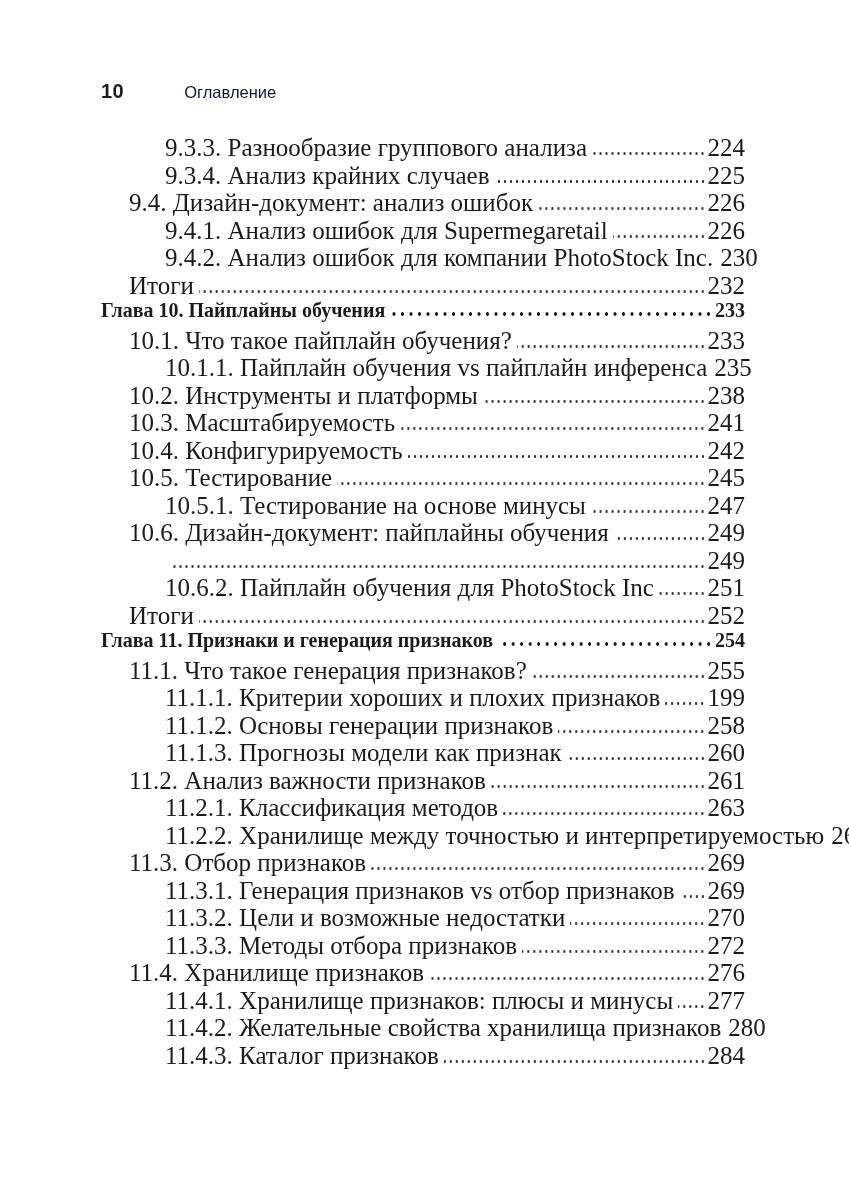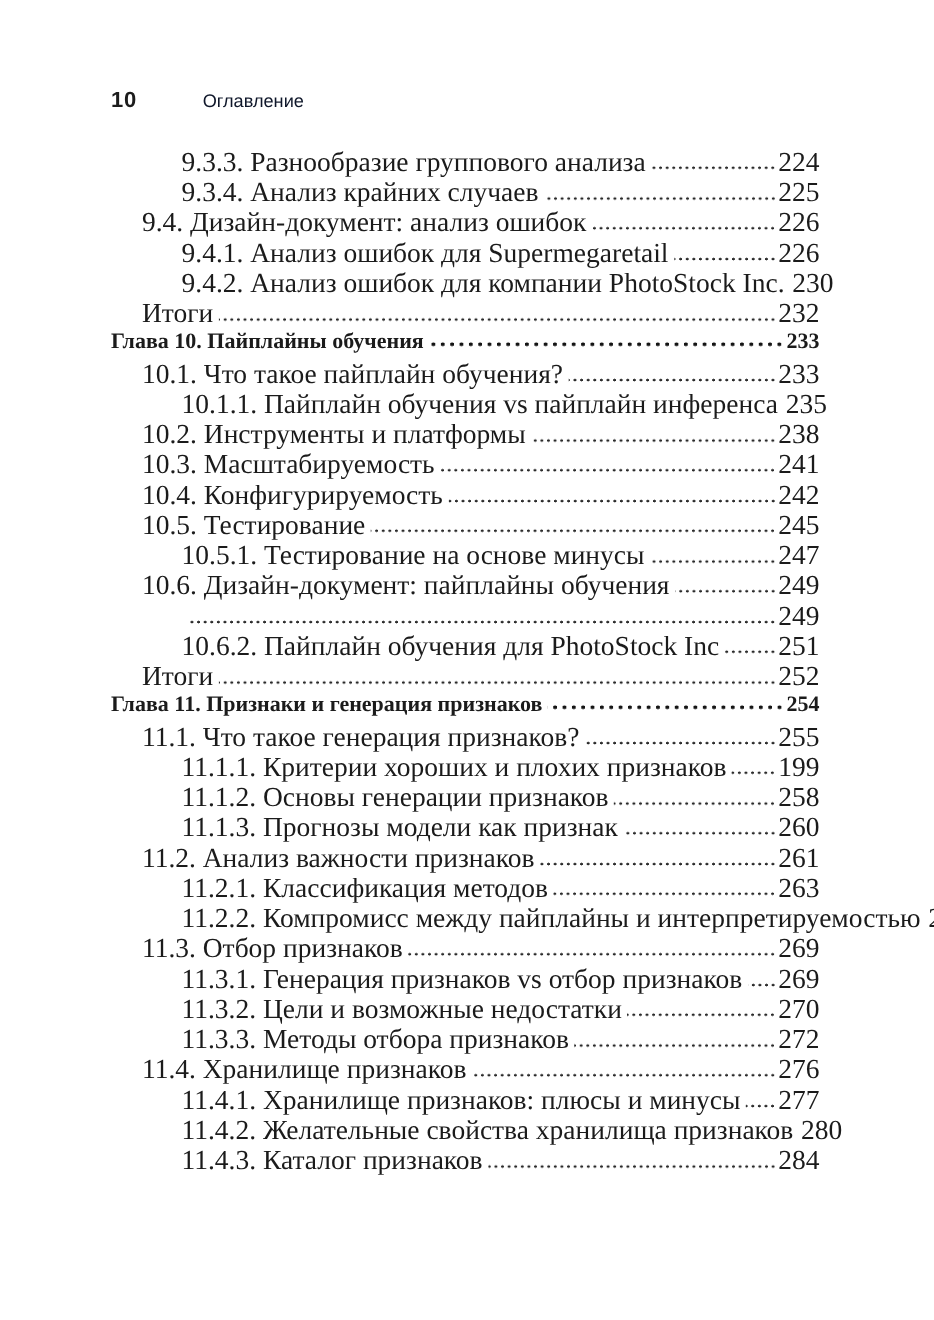--- a/index.html
+++ b/index.html
@@ -183,21 +183,21 @@
       <span class="title">11.2. Анализ важности признаков</span>
       <span class="dots"></span>
       <span class="pg">261</span>
     </div>
       <div class="row l2">
       <span class="title">11.2.1. Классификация методов</span>
       <span class="dots"></span>
       <span class="pg">263</span>
     </div>
       <div class="row l2">
-      <span class="title">11.2.2. Компромисс между пайплайны и интерпретируемостью</span>
+      <span class="title">11.2.2. Хранилище между точностью и интерпретируемостью</span>
       <span class="dots"></span>
       <span class="pg">265</span>
     </div>
       <div class="row l1">
       <span class="title">11.3. Отбор признаков</span>
       <span class="dots"></span>
       <span class="pg">269</span>
     </div>
       <div class="row l2">
       <span class="title">11.3.1. Генерация признаков vs отбор признаков</span>

